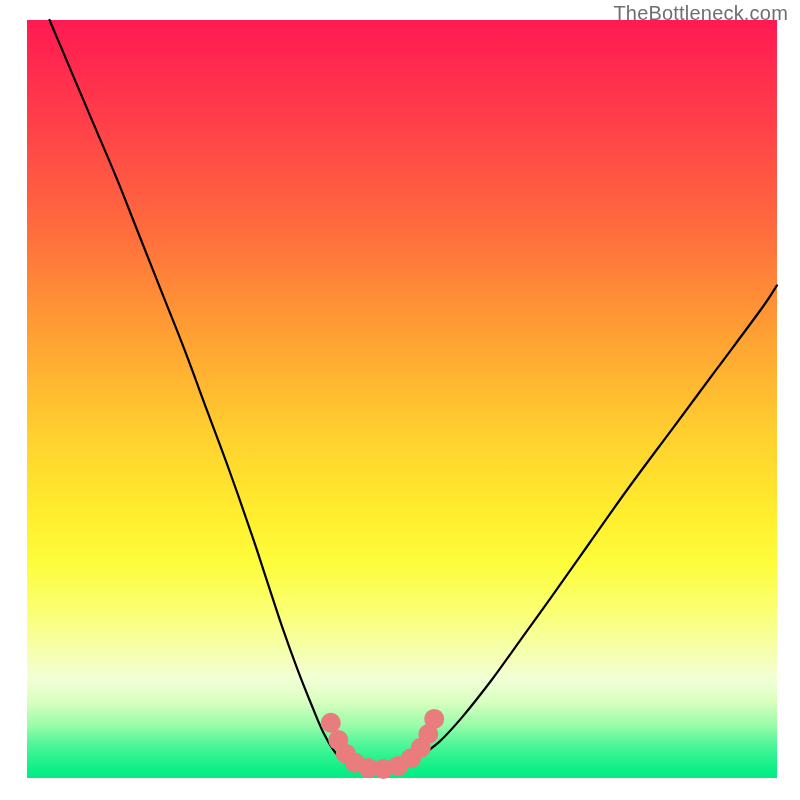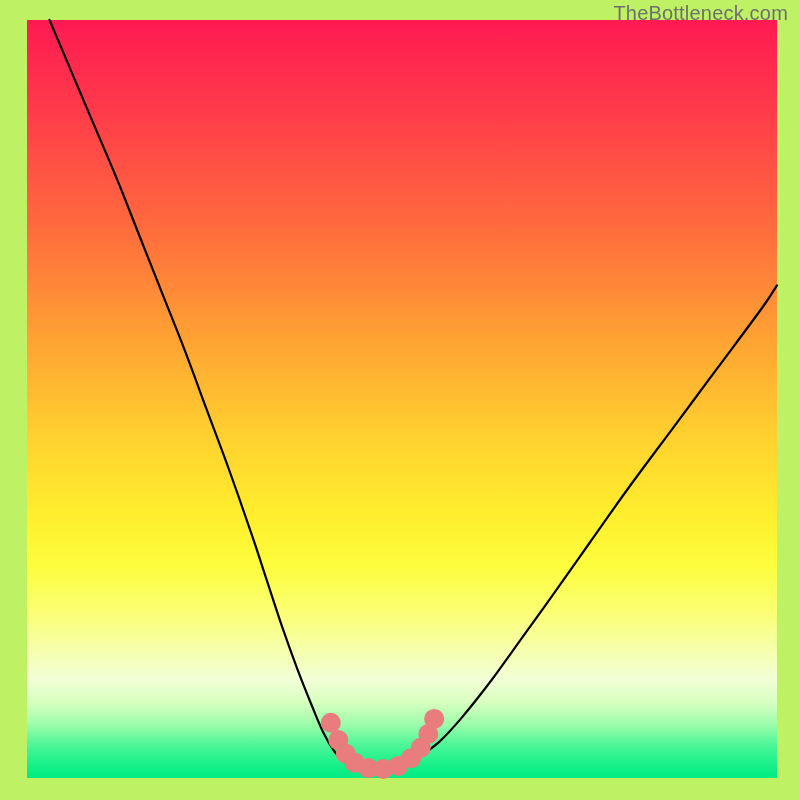--- a/index.html
+++ b/index.html
@@ -10,21 +10,21 @@
     background: #000;
     overflow: hidden;
     font-family: Arial, Helvetica, sans-serif;
   }
   .frame {
     position: absolute;
     left: 0;
     top: 0;
     width: 800px;
     height: 800px;
-    background: #bef264;
+    background: #ffffff;
   }
   .plot {
     position: absolute;
     left: 27px;
     top: 20px;
     width: 750px;
     height: 758px;
     background: linear-gradient(
       to bottom,
       #ff1a52 0%,

